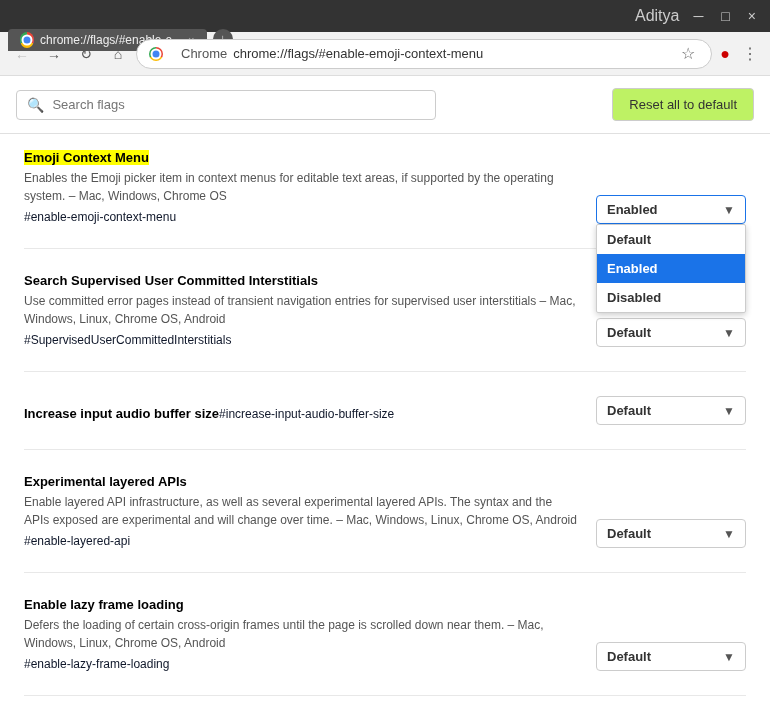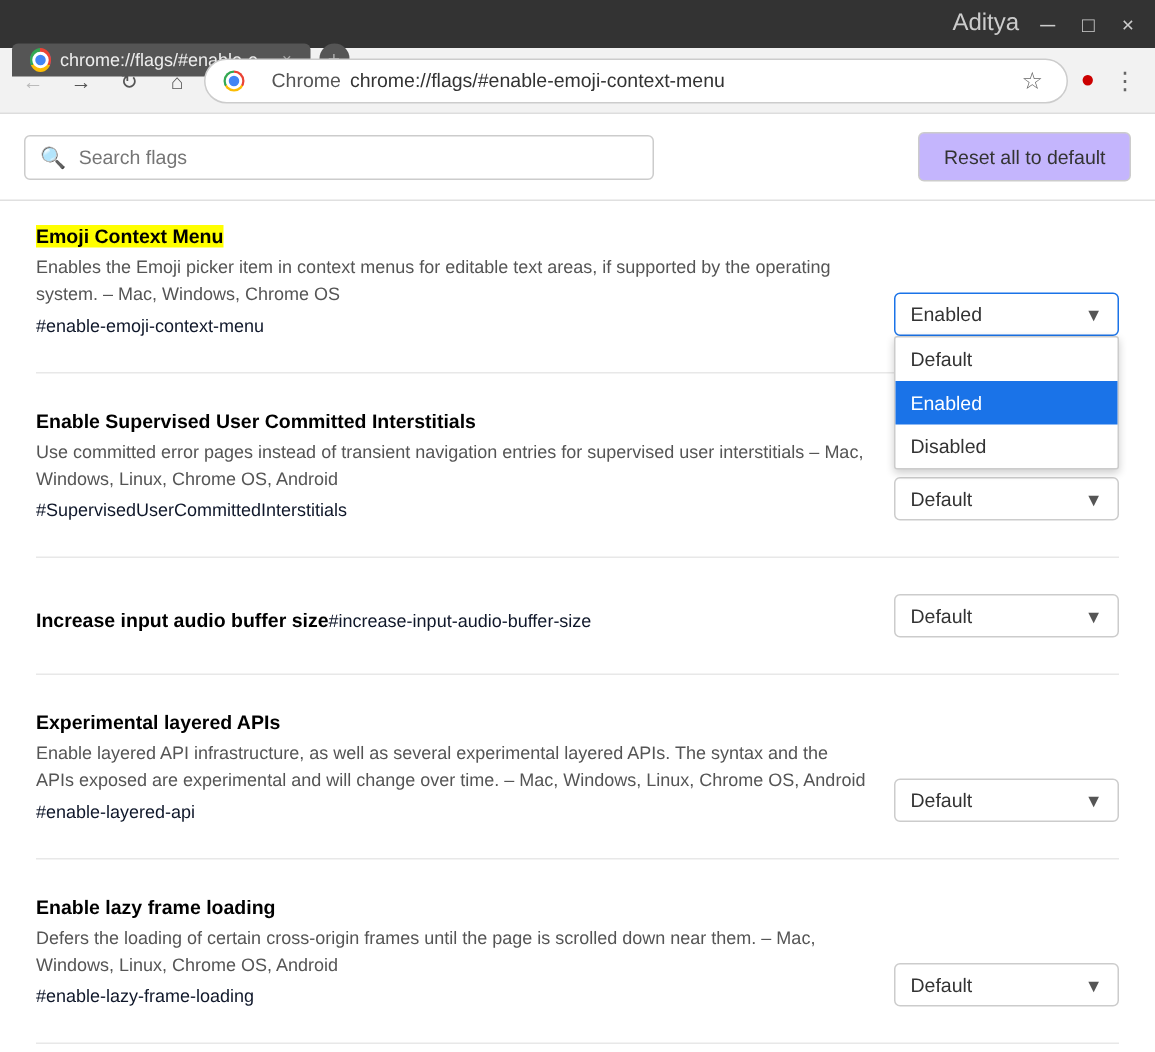--- a/index.html
+++ b/index.html
@@ -131,21 +131,21 @@
       font-size: 13px;
       color: #333;
       flex: 1;
       background: transparent;
     }
     .reset-btn {
       margin-left: auto;
       padding: 8px 16px;
       border: 1px solid #ccc;
       border-radius: 4px;
-      background: #c4b5fd;
+      background: #bef264;
       cursor: pointer;
       font-size: 13px;
       color: #333;
     }
 
     
     .flags-content {
       flex: 1;
       overflow-y: scroll;
       padding: 16px 24px;
@@ -177,21 +177,21 @@
       line-height: 1.5;
       margin-bottom: 4px;
     }
     .flag-link {
       color: #0f172a;
       font-size: 12px;
       text-decoration: none;
     }
 
     
-    .flag-control { position: relative; min-width: 150px; }
+    .flag-control { position: relative; min-width: 150px; font-weight: bold; }
     
     .dropdown-wrapper {
       position: relative;
     }
     .dropdown-btn {
       width: 150px;
       padding: 6px 10px;
       border: 1px solid #ccc;
       border-radius: 4px;
       background: #fff;
@@ -328,21 +328,21 @@
             </div>
             <div class="dropdown-menu">
               <div class="dropdown-option">Default</div>
               <div class="dropdown-option selected">Enabled</div>
               <div class="dropdown-option">Disabled</div>
             </div>
           </div>
         </div>
       </div>
       <div class="flag-item">
-        <div class="flag-info"><span class="flag-title">Enable Supervised User Committed Interstitials</span><p class="flag-desc">Use committed error pages instead of transient navigation entries for supervised user interstitials – Mac, Windows, Linux, Chrome OS, Android</p><a class="flag-link" href="#">#SupervisedUserCommittedInterstitials</a></div>
+        <div class="flag-info"><span class="flag-title">Search Supervised User Committed Interstitials</span><p class="flag-desc">Use committed error pages instead of transient navigation entries for supervised user interstitials – Mac, Windows, Linux, Chrome OS, Android</p><a class="flag-link" href="#">#SupervisedUserCommittedInterstitials</a></div>
         <div class="flag-control">
           <div class="dropdown-wrapper">
             <div class="dropdown-btn">
               <span>Default</span>
               <span class="arrow">▼</span>
             </div>
           </div>
         </div>
       </div>
       <div class="flag-item">

